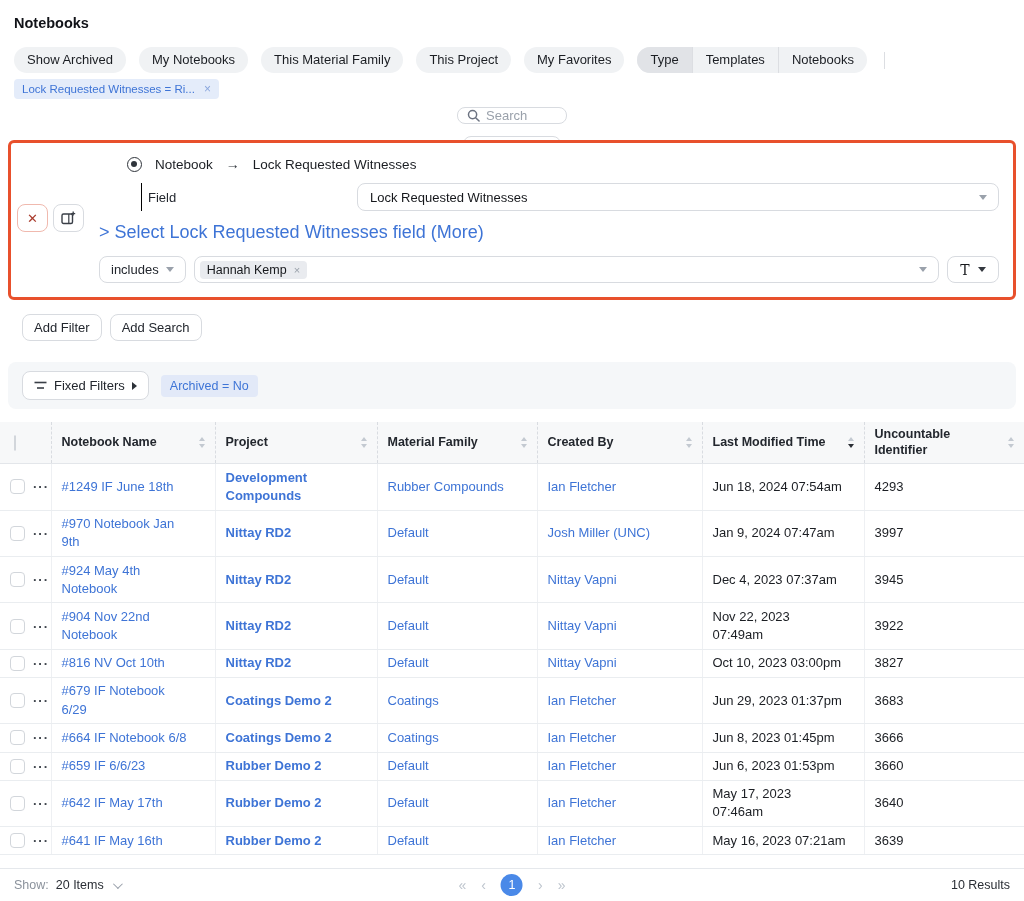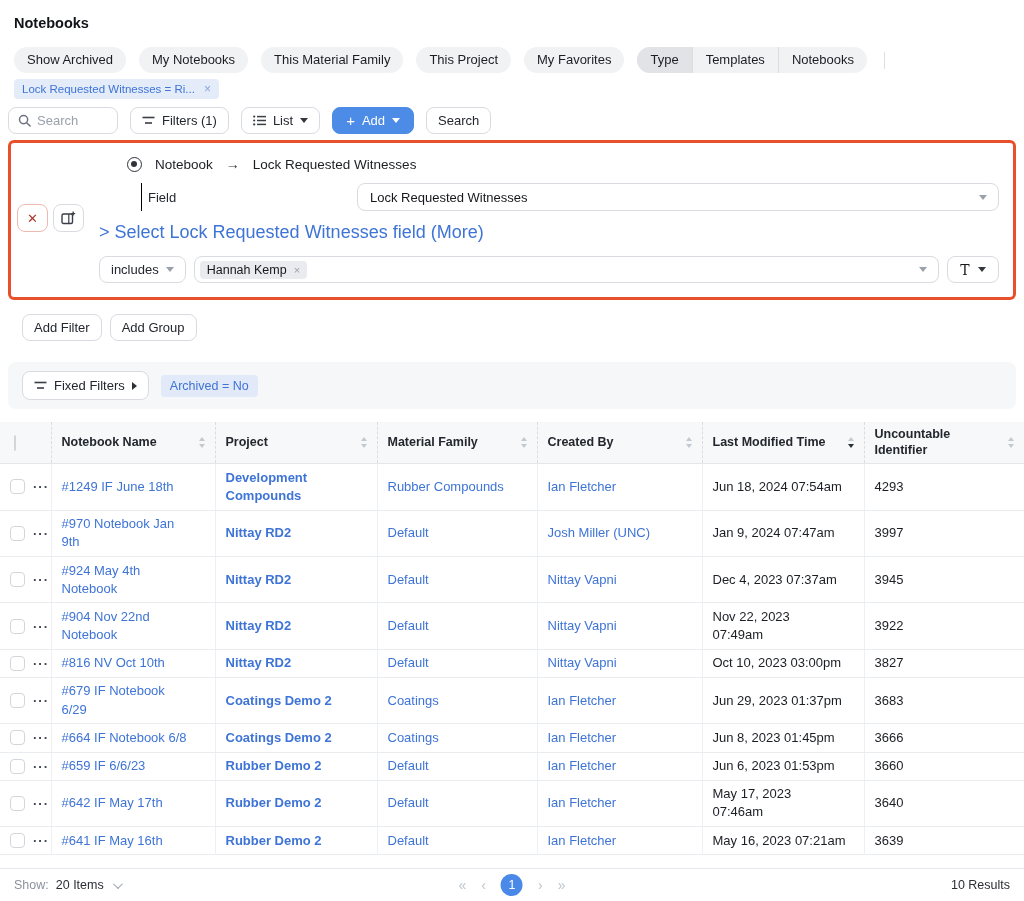--- a/index.html
+++ b/index.html
@@ -18,21 +18,21 @@
   .segment + .segment { border-left:1px solid #dcdee2; }
   .segment.selected { background:#e1e3e7; }
   .chips-divider { width:1px; height:17px; background:#dcdee2; margin-left:4px; }
 
   
   .tag-row { margin:6px 14px 0; display:flex; }
   .filter-tag { display:inline-flex; align-items:center; gap:9px; background:#e4ecfa; color:#3e74d6; font-size:11.5px; font-weight:500; padding:3px 8px; border-radius:4px; cursor:pointer; }
   .filter-tag .x { color:#8aa6dd; font-size:12px; }
 
   
-  .toolbar { margin:8px 8px 0; display:flex; align-items:center; gap:12px; height:27px; }
+  .toolbar { margin:8px 8px 0; display:flex; align-items:center; gap:12px; height:27px;flex-direction:column; }
   .tb-input { display:flex; align-items:center; gap:6px; height:27px; border:1px solid #d8dbe0; border-radius:8px; padding:0 9px; background:#fff; }
   .tb-input input { border:none; outline:none; font-size:13px; color:#353a41; width:100%; font-family:"Liberation Sans", sans-serif; background:transparent; }
   .tb-input input::placeholder { color:#9aa1ab; }
   .w-search { width:110px; }
   .w-fulltext { width:177px; }
   .btn { display:inline-flex; align-items:center; gap:7px; height:27px; padding:0 11px; border:1px solid #d8dbe0; border-radius:8px; background:#fff; font-size:13px; font-weight:500; color:#23272e; cursor:pointer; white-space:nowrap; }
   .btn-add { background:#4d8ce6; border-color:#4d8ce6; color:#fff; padding:0 13px; }
   .plus { font-size:15px; font-weight:400; line-height:1; }
 
   
@@ -223,21 +223,21 @@
       </span>
       <button class="type-btn">
         <span class="t">T</span>
         <span class="caret-d"></span>
       </button>
     </div>
   </div>
 
   <div class="actions-row">
     <button class="btn">Add Filter</button>
-    <button class="btn">Add Group</button>
+    <button class="btn">Add Search</button>
   </div>
 
   <div class="fixed-panel">
     <button class="btn fixed-btn">
       <span>
         <svg width="13" height="9" viewBox="0 0 13 9">
             <line x1="0.5" y1="1.5" x2="12.5" y2="1.5" stroke="#3a3f47" stroke-width="1.6"></line>
             <line x1="3" y1="7" x2="10" y2="7" stroke="#3a3f47" stroke-width="1.6"></line>
           </svg>
       </span>

